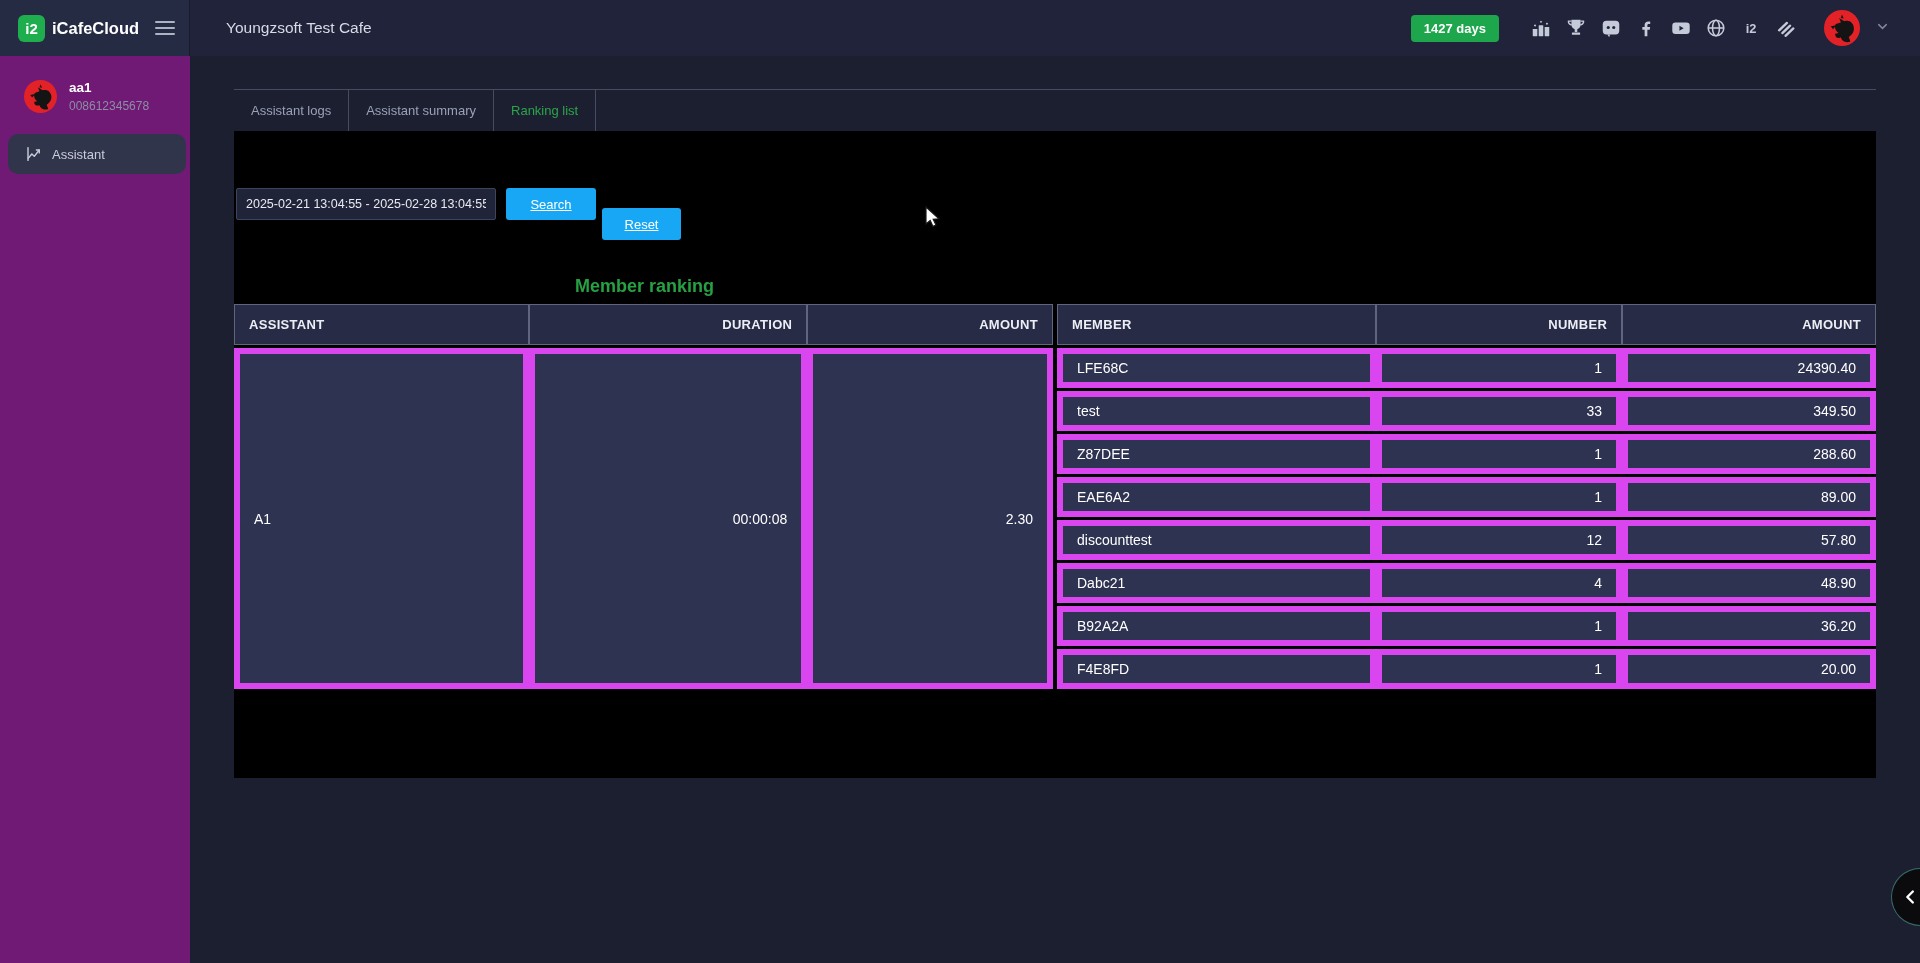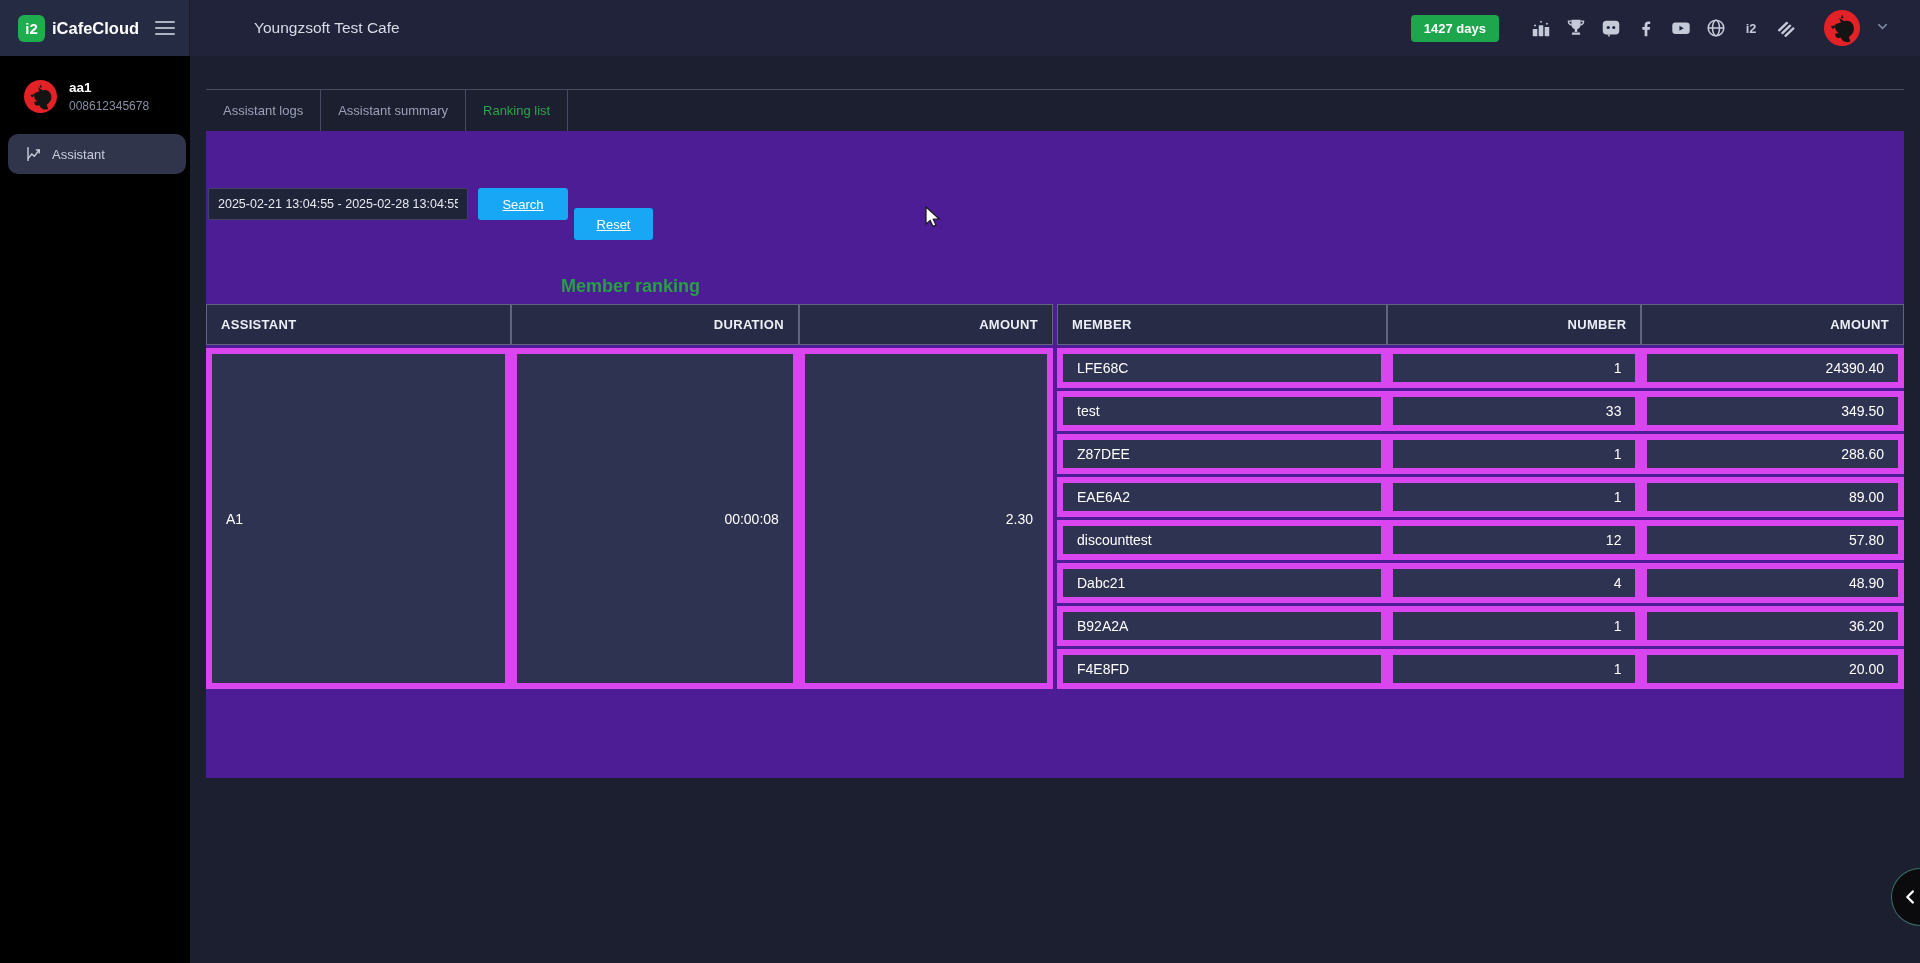--- a/index.html
+++ b/index.html
@@ -1,64 +1,64 @@
 <!DOCTYPE html>
 <html><head>
 <meta charset="utf-8">
 <style>
   * { margin:0; padding:0; box-sizing:border-box; }
   html,body { width:1920px; height:963px; overflow:hidden;
     font-family:"Liberation Sans", sans-serif; background:#1c1f30; color:#e8eaf2; }
 
   
   .topbar { position:absolute; top:0; left:0; width:1920px; height:56px;
-    display:flex; background:#20233a; z-index:5;gap:28px; }
+    display:flex; background:#20233a; z-index:5; }
   .logo-area { width:190px; height:56px; flex:none; background:#262b44;
     display:flex; align-items:center; padding:0 14px 0 18px; border-right:1px solid #181b2b; }
   .logo-mark { width:27px; height:27px; border-radius:6px; background:#1fae4e;
     color:#fff; font-weight:bold; font-size:15px; display:flex; align-items:center;
     justify-content:center; flex:none; }
   .logo-text { color:#fff; font-weight:bold; font-size:16.5px; margin-left:7px; flex:1; }
   .hamburger { width:20px; display:flex; flex-direction:column; gap:3.5px; cursor:pointer; }
   .hamburger i { display:block; height:2.5px; background:#aeb3c4; border-radius:1px; }
   .topbar-main { flex:1; display:flex; align-items:center; padding:0 30px 0 36px; }
   .cafe-name { color:#d8dbe6; font-size:15.5px; }
   .topbar-right { margin-left:auto; display:flex; align-items:center; gap:13px; }
   .days-badge { background:#1ea64d; color:#fff; font-size:13px; font-weight:bold;
     padding:6px 13px; border-radius:4px; margin-right:18px; cursor:pointer; }
   .tb-icon { width:22px; height:22px; display:flex; align-items:center; justify-content:center; cursor:pointer; }
   .tb-icon svg { width:22px; height:22px; }
   .avatar-sm { width:36px; height:36px; margin-left:14px; cursor:pointer; }
   .chev-down { margin-left:2px; cursor:pointer; }
 
   
   .sidebar { position:absolute; top:56px; left:0; width:190px; height:907px;
-    background:#000000; z-index:4; }
+    background:#701a75; z-index:4; }
   .user-block { display:flex; align-items:center; padding:24px 0 0 24px; }
   .user-avatar { width:33px; height:33px; flex:none; }
   .user-meta { margin-left:12px; }
   .user-name { color:#fff; font-weight:bold; font-size:13.5px; }
   .user-phone { color:#8a8fa3; font-size:12px; margin-top:4px; }
   .nav-item { margin:21px 4px 0 8px; height:40px; border-radius:10px;
     background:#31354c; display:flex; align-items:center; padding:0 0 0 17px; cursor:pointer; }
   .nav-item svg { width:18px; height:18px; }
   .nav-label { color:#c9ccdb; font-size:13px; margin-left:9px; }
 
   
   .main { position:absolute; top:56px; left:190px; width:1730px; height:907px;
     background:#1c1f30; }
-  .content { padding:0 16px; }
+  .content { padding:0 44px; }
   .tabs { margin-top:33px; height:42px; border-top:1px solid #474b61;
     display:flex; align-items:stretch; }
   .tab { display:flex; align-items:center; padding:0 17px; font-size:13px;
     color:#9aa0b6; border-right:1px solid #474b61; cursor:pointer; }
   .tab.active { color:#2ca44a; }
 
   
-  .card { background:#4c1d95; height:647px; }
+  .card { background:#000000; height:647px; }
   .filter-row { display:flex; align-items:center; padding-top:37px; margin-left:2px; }
   .date-input { width:260px; height:32px; background:#202439; border:1px solid #3e4360;
     border-radius:2px; color:#e8eaf2; font-size:12.5px; padding:0 9px;
     font-family:"Liberation Sans", sans-serif; }
   .btn { height:32px; border:none; border-radius:3px; background:#18a7f4; color:#fff;
     font-size:13px; cursor:pointer; font-family:"Liberation Sans", sans-serif;text-decoration:underline; }
   .btn.search { width:90px; margin-left:10px; }
   .btn.reset  { width:79px; margin-left:6px;margin-top:40px; }
 
   .titles-row { display:flex; margin-top:36px; }

